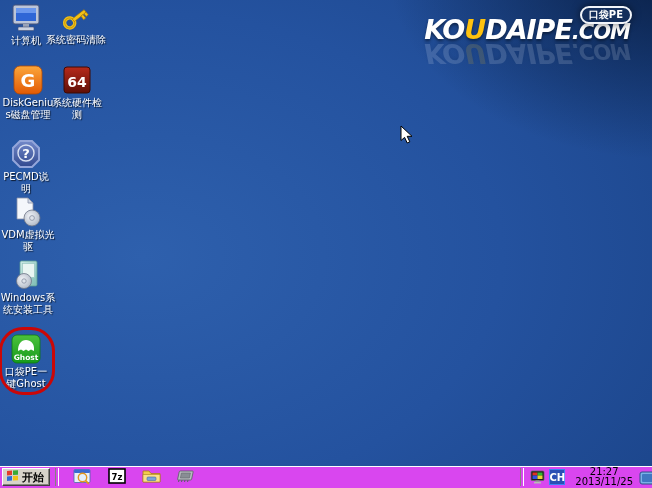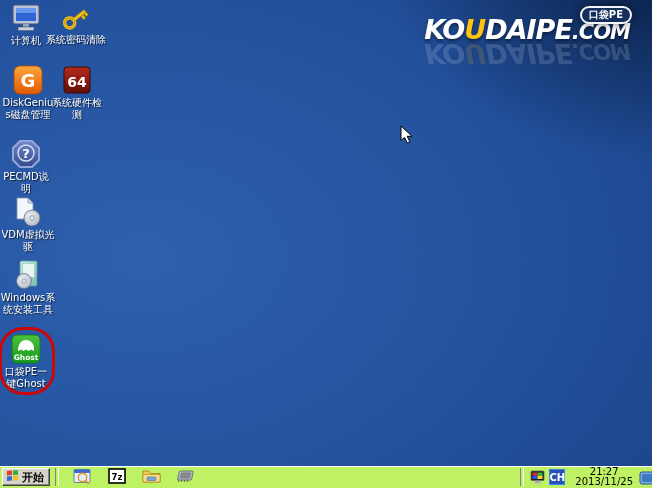--- a/index.html
+++ b/index.html
@@ -55,21 +55,21 @@
     position:absolute;left:-1px;top:327px;width:50px;height:62px;
     border:3px solid #cb0707;border-radius:24px;pointer-events:none;
   }
 
   
   .cursor{position:absolute;left:400px;top:125px;pointer-events:none;}
 
   
   .taskbar{
     position:absolute;left:0;bottom:0;width:652px;height:22px;
-    background:#bef264;box-shadow:inset 0 1px 0 #fdfdfb;
+    background:#d946ef;box-shadow:inset 0 1px 0 #fdfdfb;
     display:flex;align-items:center;
   }
   .start-btn{
     margin-left:2px;height:18px;display:flex;align-items:center;gap:3px;
     padding:0 5px 0 3px;background:#d7d3ca;
     border:1px solid;border-color:#ffffff #404040 #404040 #ffffff;
     box-shadow:inset -1px -1px 0 #85837d;
     font-family:inherit;font-size:11px;font-weight:bold;color:#000;cursor:pointer;
   }
   .tb-divider{

